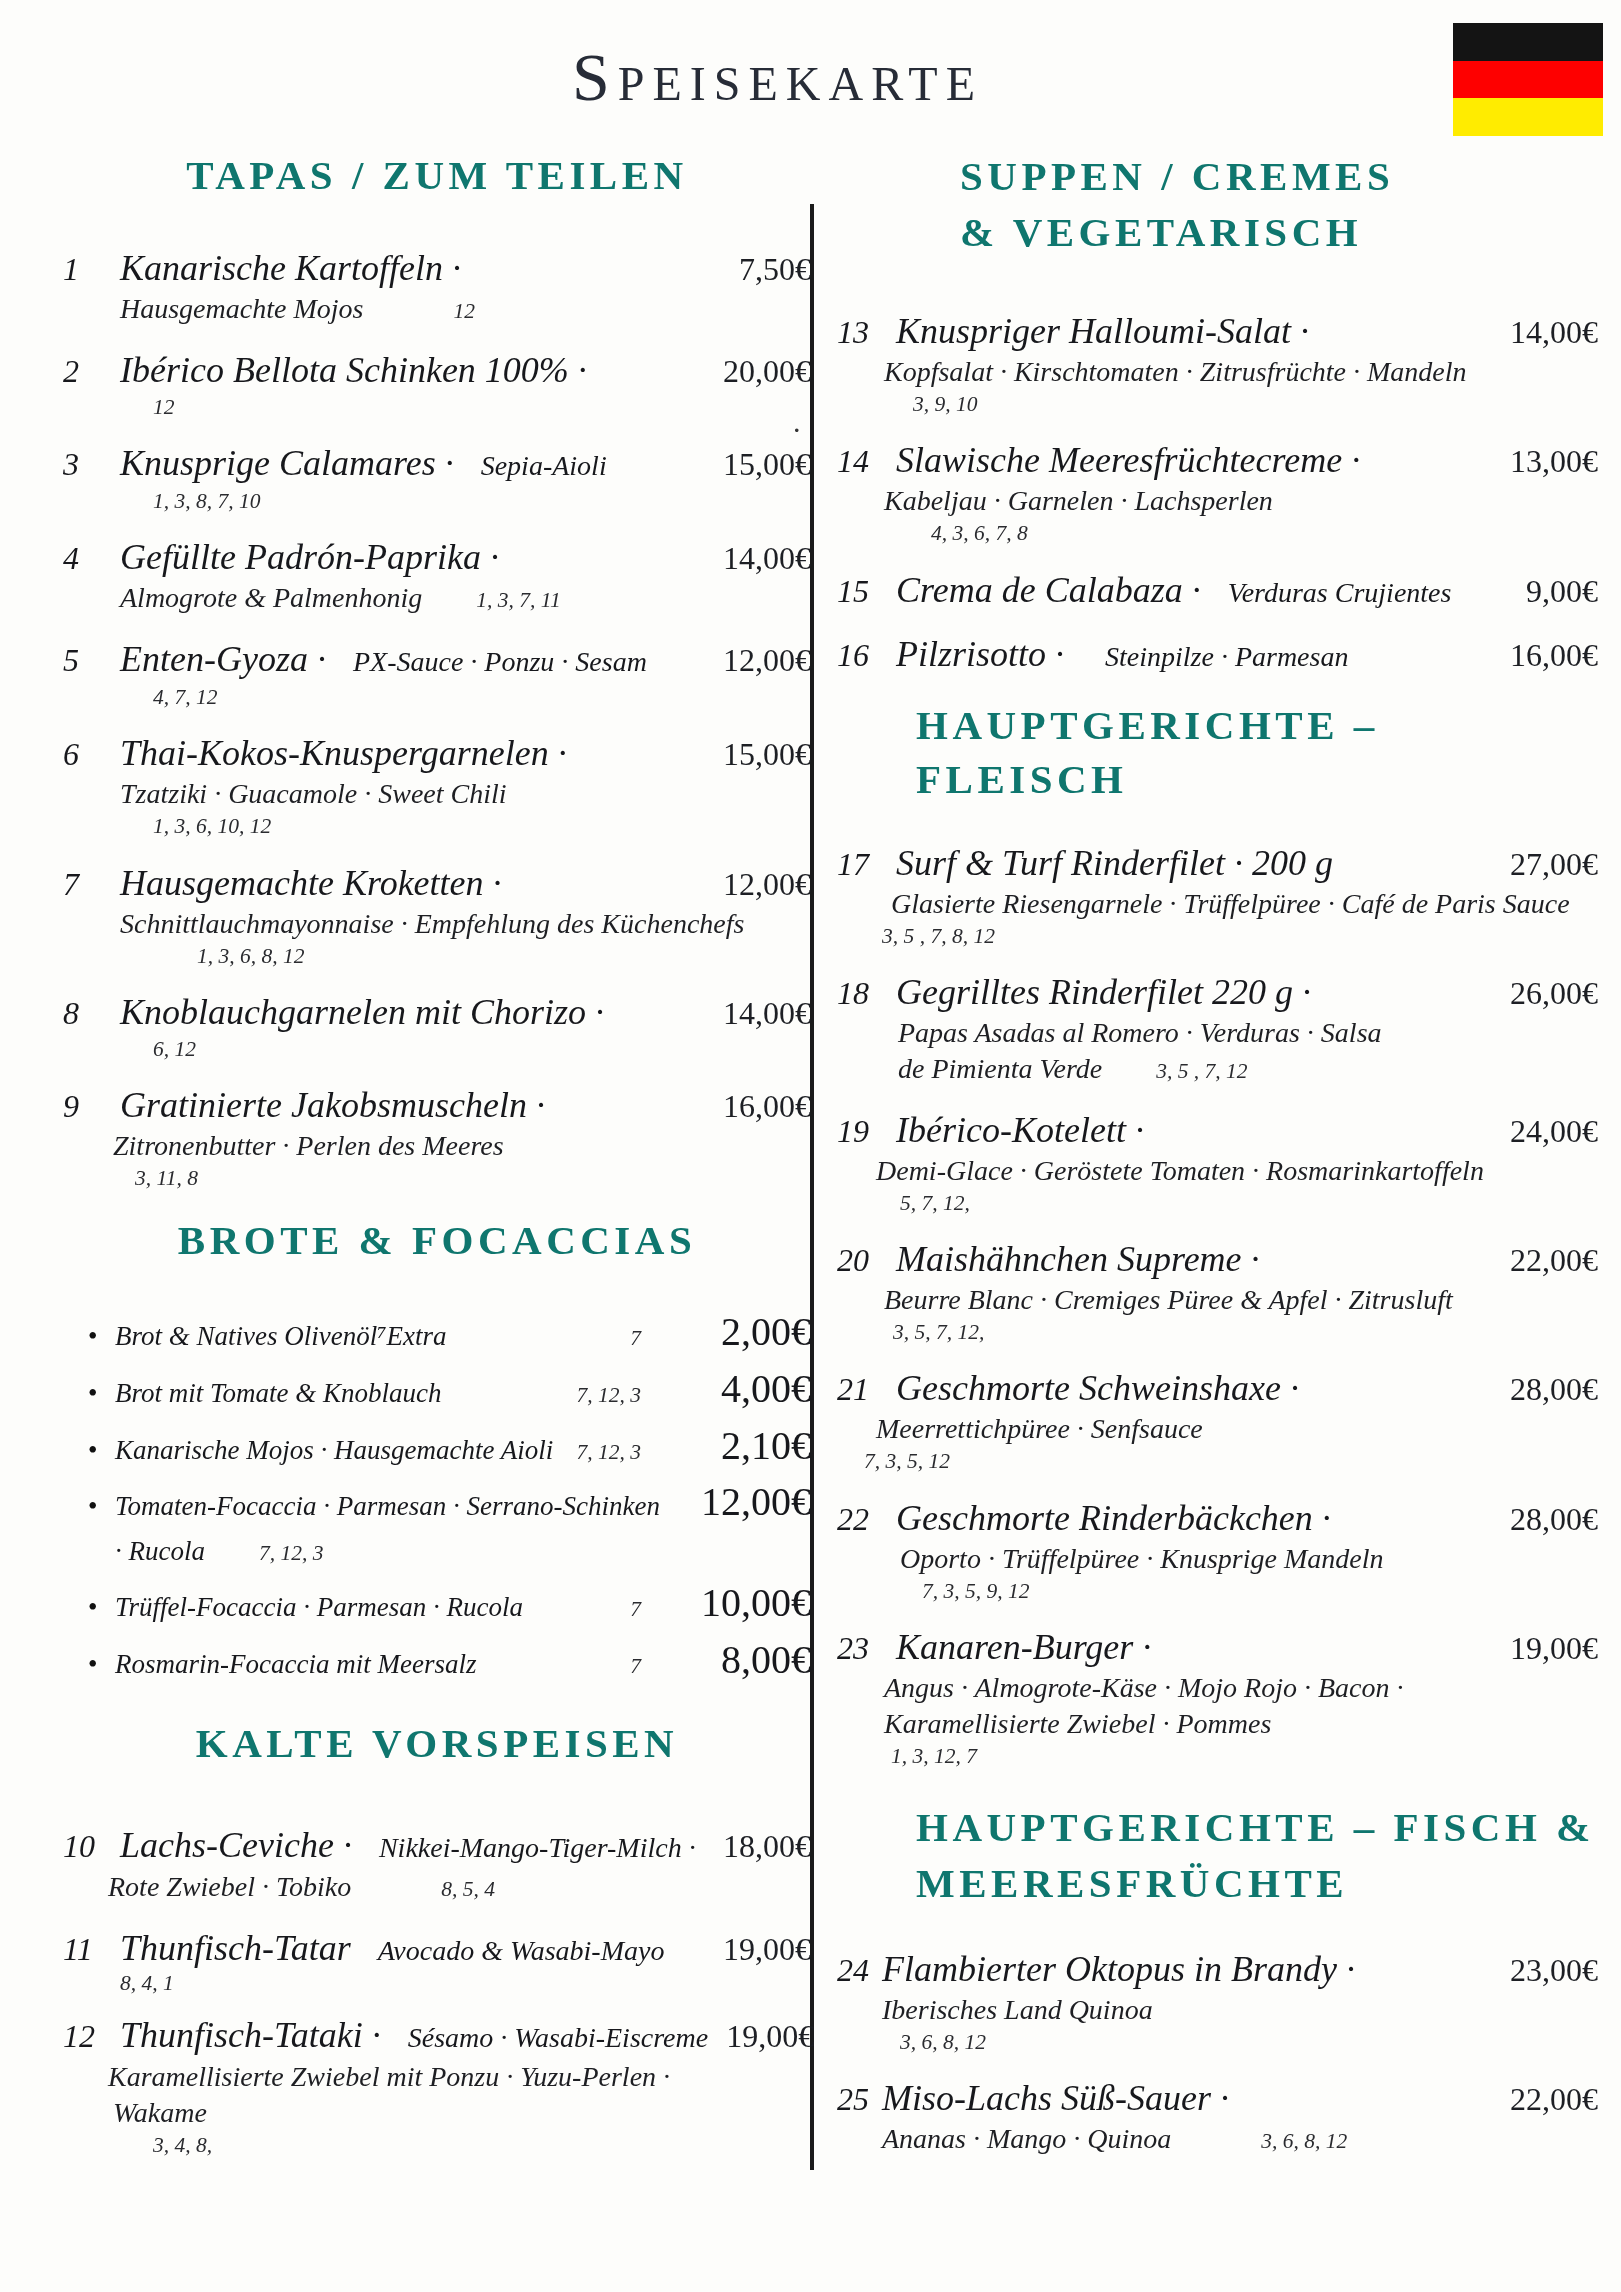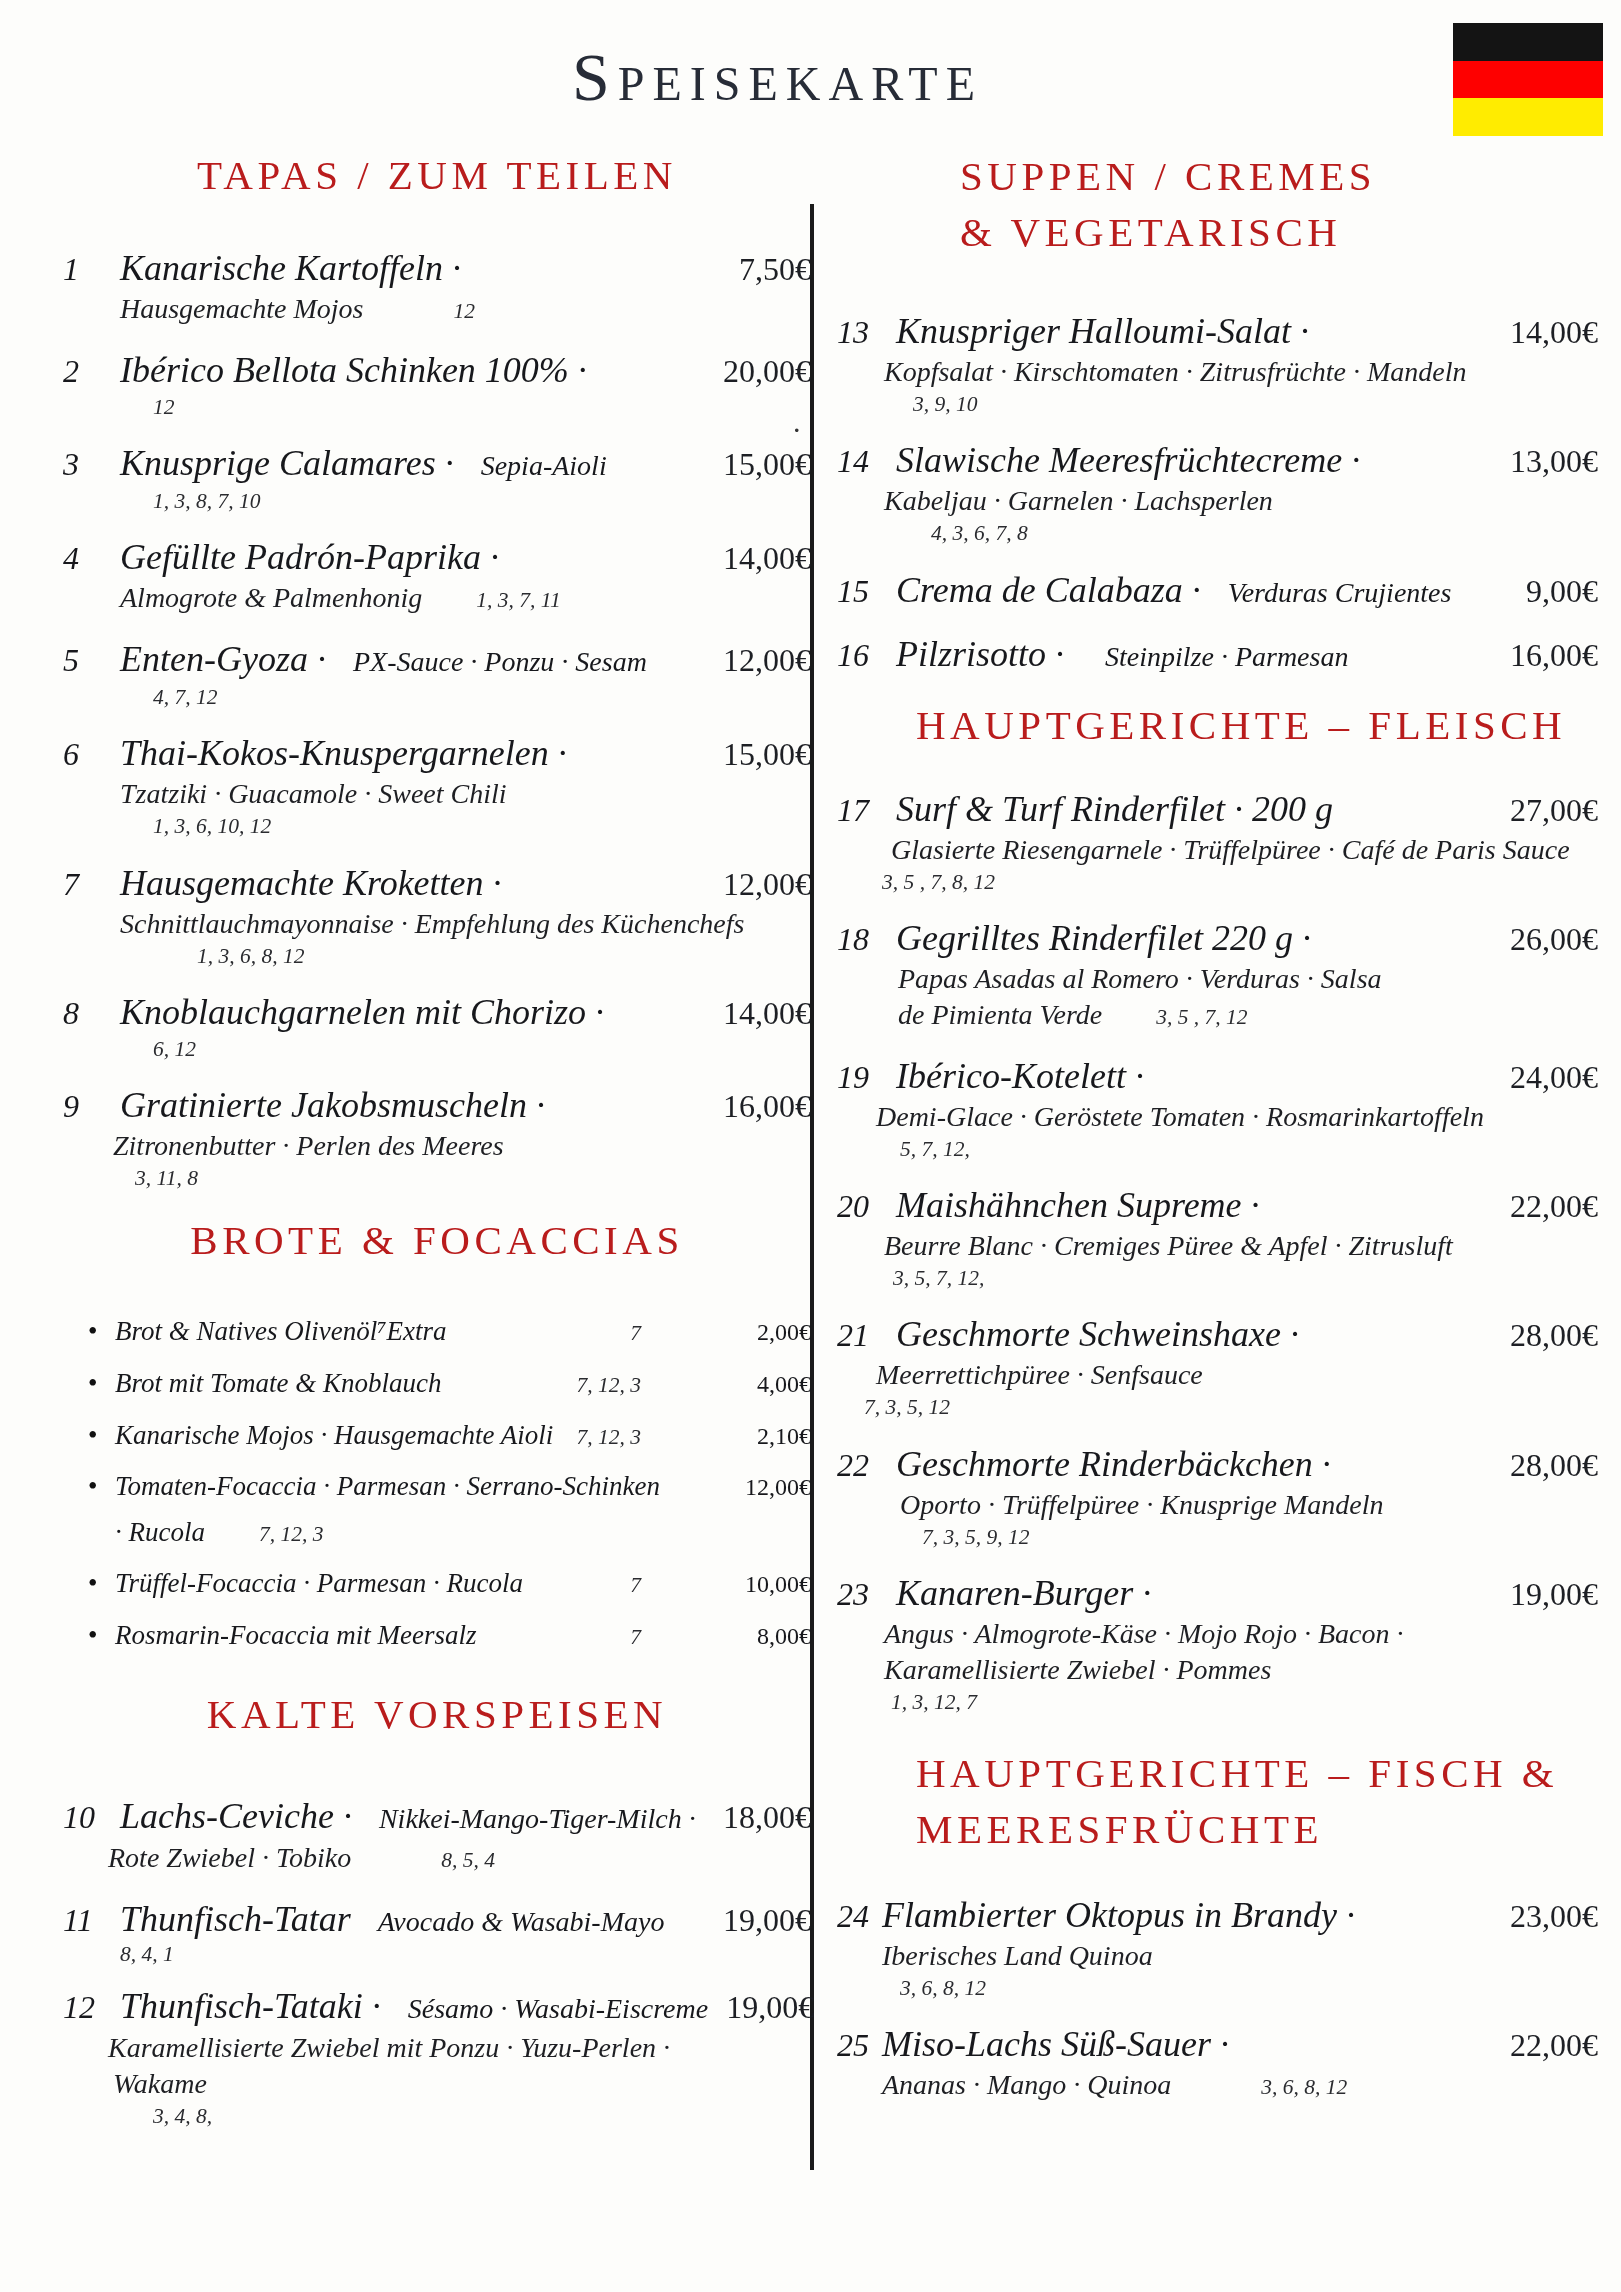--- a/index.html
+++ b/index.html
@@ -17,22 +17,22 @@
   .f-black{background:#141414;}
   .f-red{background:#fe0000;}
   .f-gold{background:#ffec00;}
   
   .divider{position:absolute;left:810px;top:204px;width:3.6px;height:1966px;background:#1b1b1b;}
   .col{position:absolute;top:148px;}
   .col-left{left:63px;width:748px;}
   .col-right{left:837px;width:761px;}
   
   .sec-h{
-    font-size:41px;line-height:54px;letter-spacing:4.5px;color:#b91c1c;
-    text-align:center;margin:0 0 45px 0;font-weight:400;
+    font-size:41px;line-height:54px;letter-spacing:4.5px;color:#0f766e;
+    text-align:center;margin:0 0 45px 0;font-weight:700;
   }
   .sec-h.two-line{line-height:56px;margin-bottom:50px;}
   .col-right .sec-h{text-align:left;padding-left:79px;}
   .col-right .sec-h.suppen{padding-left:123px;margin-bottom:50px;}
   .sec-h.kalte{margin-top:30px;margin-bottom:54px;}
   .sec-h.fisch{margin-top:27px;margin-bottom:37px;}
   .sec-h.fleisch{margin-bottom:36px;}
   
   .item{margin-bottom:19.7px;}
   .row{display:flex;align-items:baseline;line-height:43px;}
@@ -44,21 +44,21 @@
   .desc{font-style:italic;font-size:28px;line-height:36px;padding-left:57px;color:#1e1f23;}
   .alg{font-style:italic;font-size:21.5px;line-height:29.6px;padding-left:90px;color:#2a2b2f;}
   .col-right .alg{padding-left:76px;}
   .alg-inline{font-style:italic;font-size:21.5px;color:#2a2b2f;margin-left:90px;}
   .alg-inline.tight{margin-left:54px;}
   
   .brow{display:flex;align-items:baseline;line-height:39px;margin-bottom:10.7px;}
   .bdot{flex:0 0 52px;font-size:27px;color:#111;padding-left:25px;box-sizing:border-box;}
   .bname{font-style:italic;font-size:27px;white-space:nowrap;}
   .balg{font-style:italic;font-size:21.5px;margin-left:auto;margin-right:36px;color:#2a2b2f;white-space:nowrap;}
-  .bprice{font-size:24px;flex:0 0 134px;text-align:right;white-space:nowrap;}
+  .bprice{font-size:40px;flex:0 0 134px;text-align:right;white-space:nowrap;}
   .brow2{display:flex;align-items:baseline;line-height:39px;margin:-5.4px 0 10.7px 0;padding-left:52px;}
   .brow2 .balg2{font-style:italic;font-size:21.5px;margin-left:54px;color:#2a2b2f;}
   .stray{position:absolute;left:793px;top:405px;font-size:30px;color:#333;}
 </style>
 </head>
 <body>
 
 <div class="page-title">Speisekarte</div>
 
 <div class="flag">

